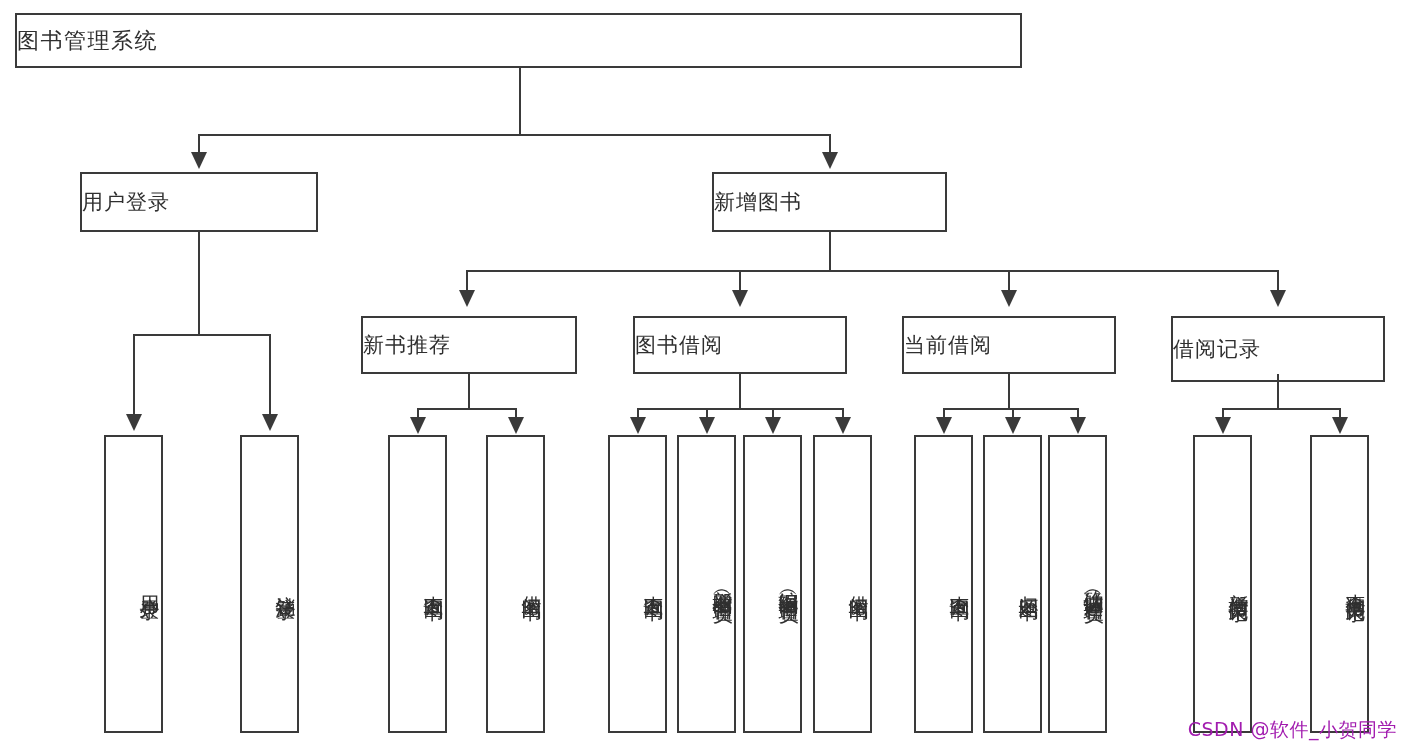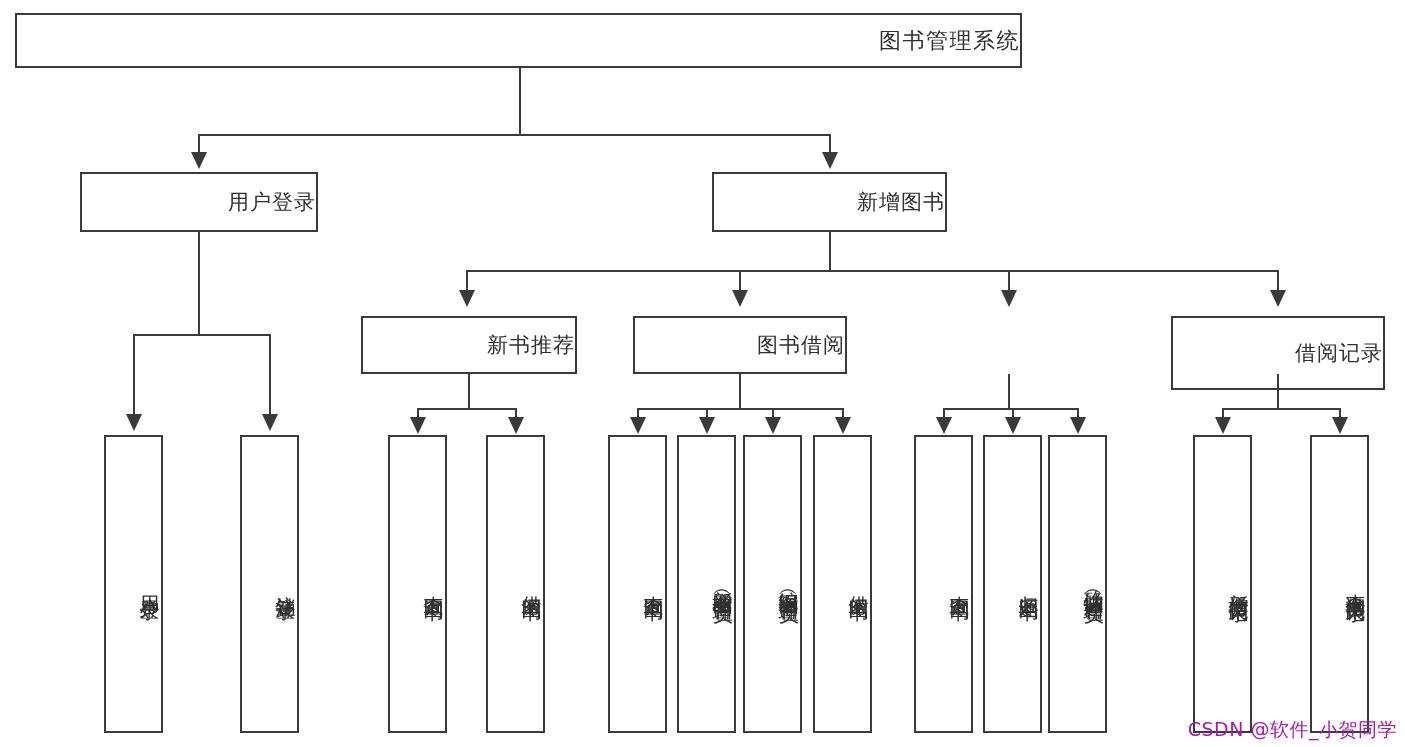--- a/index.html
+++ b/index.html
@@ -17,21 +17,21 @@
     overflow:hidden;
   }
   
   .node{
     position:absolute;
     box-sizing:border-box;
     border:2px solid #3a3a3a;
     background:#ffffff;
     display:flex;
     align-items:center;
-    justify-content:flex-end;
+    justify-content:flex-start;
     text-align:center;
     line-height:1.18;
     color:#2f2f2f;
   }
   .node.horiz{
     font-size:21px;
     letter-spacing:1px;
   }
   .node.root{
     font-size:22px;
@@ -123,21 +123,24 @@
   <div class="arrow" style="left:1001px;top:290px;"></div>
   <div class="vline" style="left:1277px;top:270px;height:22px;"></div>
   <div class="arrow" style="left:1270px;top:290px;"></div>
 
   <div class="node horiz" style="left:633px;top:316px;width:214px;height:58px;">
     <span class="lbl">图书借阅</span>
   </div>
   <div class="node horiz" style="left:361px;top:316px;width:216px;height:58px;">
     <span class="lbl">新书推荐</span>
   </div>
-  <div class="node horiz" style="left:1171px;top:316px;width:214px;height:74px;">
+  <div class="node horiz" style="left:902px;top:316px;width:214px;height:58px;">
+    <span class="lbl">当前借阅</span>
+  </div>
+  <div class="node horiz" style="left:1171px;top:316px;width:214px;height:66px;">
     <span class="lbl">借阅记录</span>
   </div>
 
   <div class="vline" style="left:468px;top:374px;height:36px;"></div>
   <div class="hline" style="left:417px;top:408px;width:99px;"></div>
   <div class="vline" style="left:417px;top:408px;height:12px;"></div>
   <div class="arrow" style="left:410px;top:417px;"></div>
   <div class="vline" style="left:515px;top:408px;height:12px;"></div>
   <div class="arrow" style="left:508px;top:417px;"></div>
 

